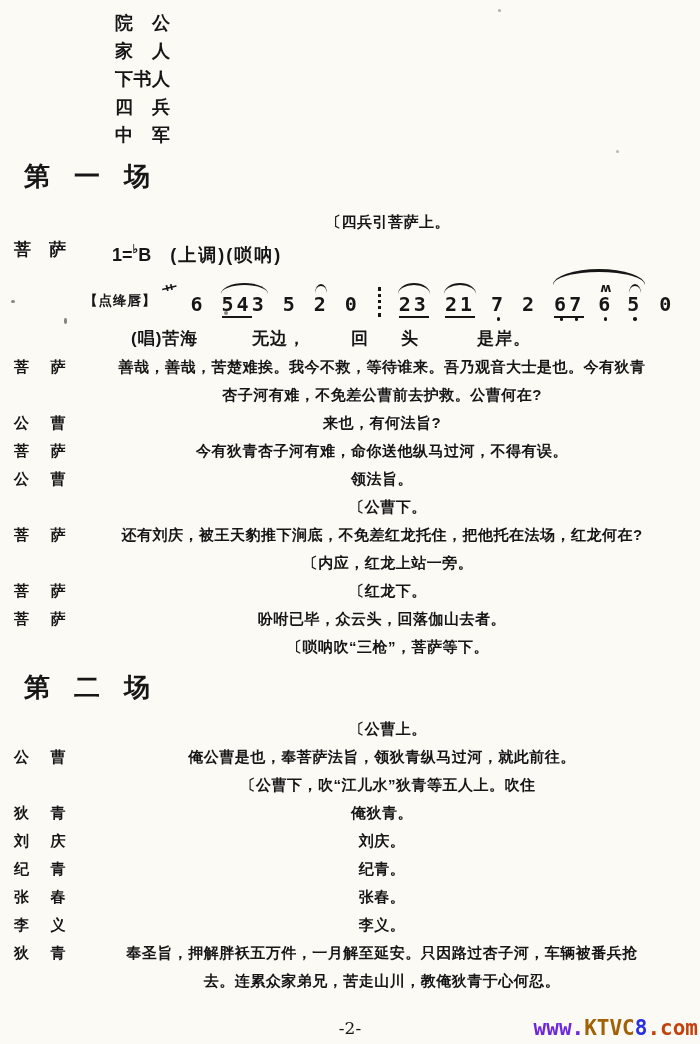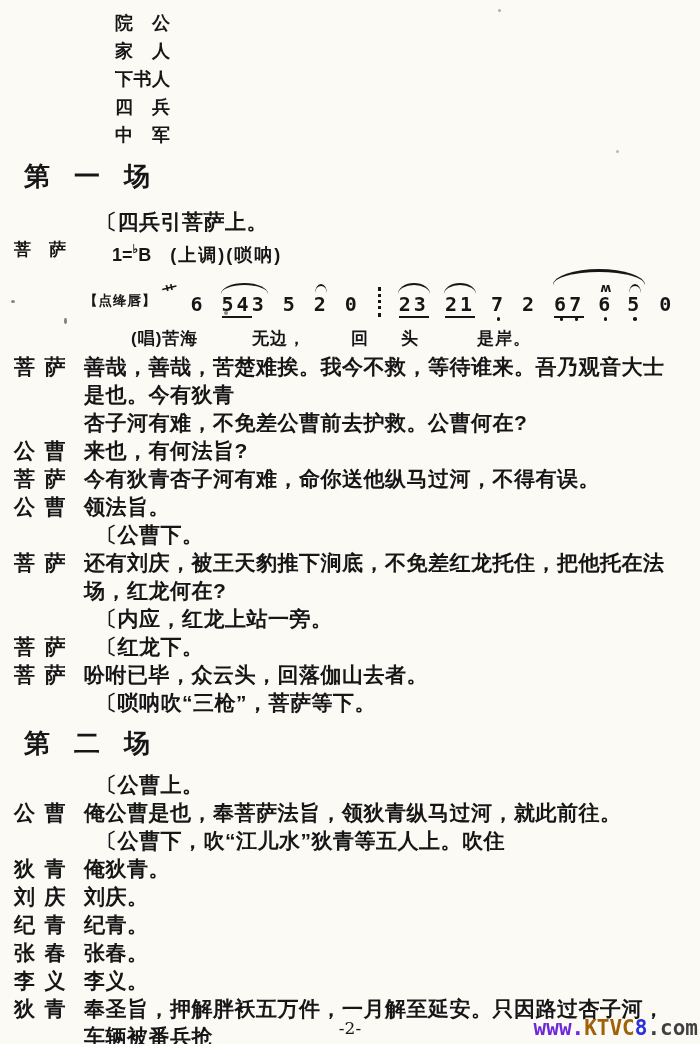--- a/index.html
+++ b/index.html
@@ -12,21 +12,21 @@
   .cast{margin:10px 0 0 115px;}
   .cast-name{display:flex;justify-content:space-between;width:55px;height:28px;
     font-size:18px;line-height:26px;}
   
   .h1,.h2{font-size:26px;line-height:36px;text-align:left;
     letter-spacing:24px;text-indent:24px;white-space:nowrap;}
   .h1{margin-top:8px;}
   .h2{margin:8px -20px 10px -84px;}
   
   .script-area{padding:0 20px 0 84px;margin-top:14px;}
-  .row{position:relative;font-size:21px;line-height:28px;letter-spacing:.5px;}
+  .row{position:relative;font-size:15px;line-height:28px;letter-spacing:.5px;text-align:center;}
   .row .speaker{position:absolute;left:-70px;top:0;width:52px;display:flex;
     justify-content:space-between;}
   .direction .txt{display:block;text-indent:12px;}
   
   .m-block{position:relative;}
   .key-row{position:relative;font-size:18px;line-height:28px;margin-left:28px;}
   .key sup{font-size:12px;position:relative;top:-1px;}
   .key-suffix{margin-left:14px;letter-spacing:2px;margin-top:16px;}
   .key-row .speaker{position:absolute;left:-98px;top:0;width:52px;display:flex;
     justify-content:space-between;font-size:17px;}
@@ -309,20 +309,20 @@
         </span><span class="txt">李义。</span></div>
       <div class="row"><span class="speaker">
           <span>狄</span>
           <span>青</span>
         </span><span class="txt">奉圣旨，押解胖袄五万件，一月解至延安。只因路过杏子河，车辆被番兵抢<br>去。连累众家弟兄，苦走山川，教俺狄青于心何忍。</span></div>
     </div>
 </div>
 
 <div class="pagenum">-2-</div>
 <div class="watermark">
-  <span id="wm1" style="color: #6d28d9;">www.</span><span id="wm2" style="color: #a16207;">KTVC</span><span id="wm3" style="color: rgb(42, 48, 221);">8</span><span id="wm4" style="color: #404040;">.com</span>
+  <span id="wm1" style="color: #6d28d9;">www.</span><span id="wm2" style="color: #a16207;">KTVC</span><span id="wm3" style="color: rgb(42, 48, 221);">8</span><span id="wm4" style="color: #c2410c;">.com</span>
 </div>
 
 <div class="speck" style="left:11px;top:300px;width:4px;height:3px;"></div>
 <div class="speck" style="left:64px;top:318px;width:3px;height:6px;border-radius:40%;"></div>
 <div class="speck" style="left:224px;top:311px;width:4px;height:4px;"></div>
 <div class="speck" style="left:498px;top:9px;width:3px;height:3px;opacity:.35;"></div>
 <div class="speck" style="left:616px;top:150px;width:3px;height:3px;opacity:.3;"></div>
 
 </body></html>

